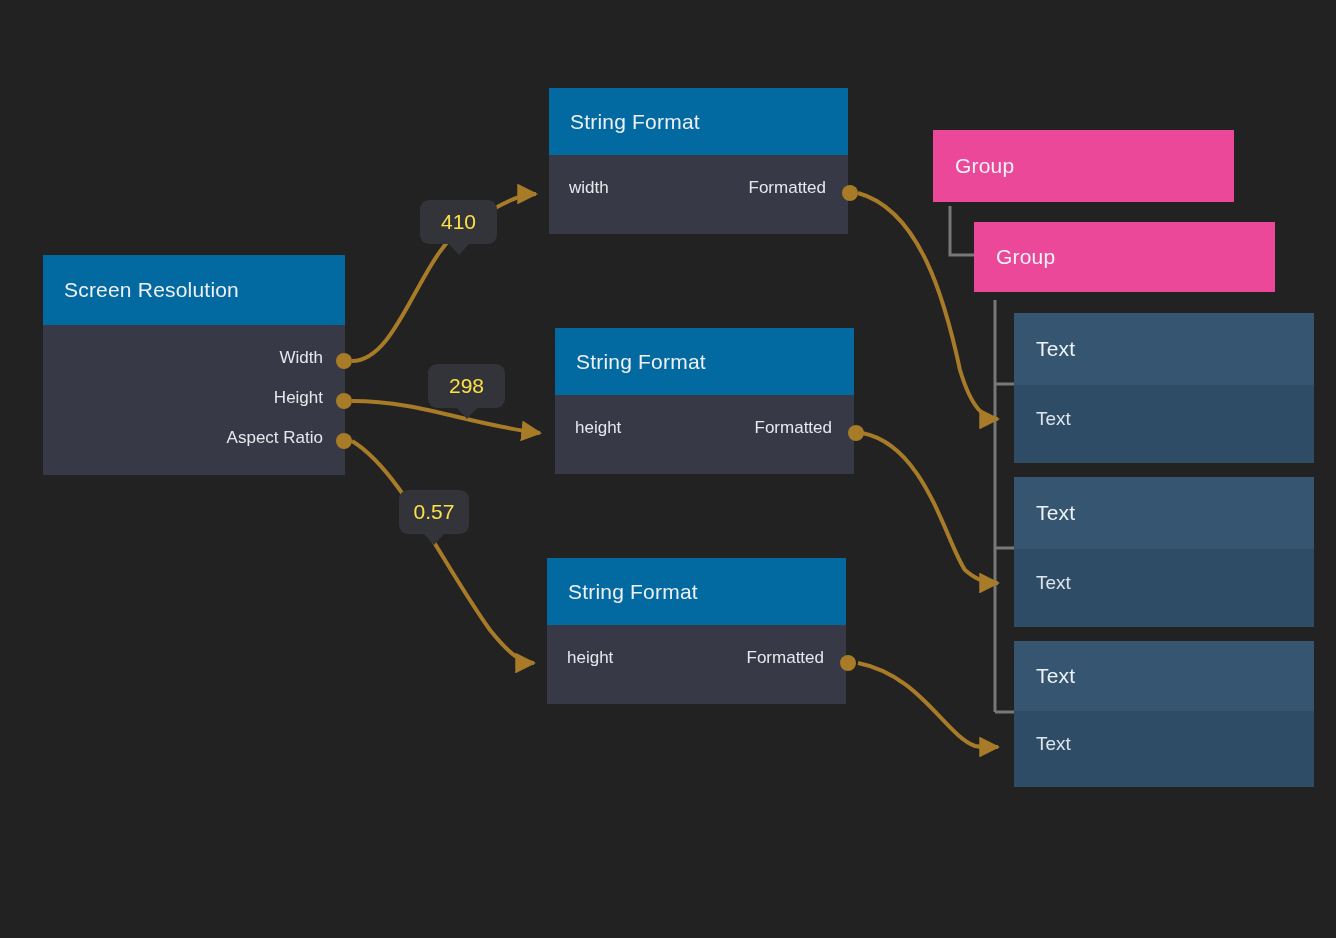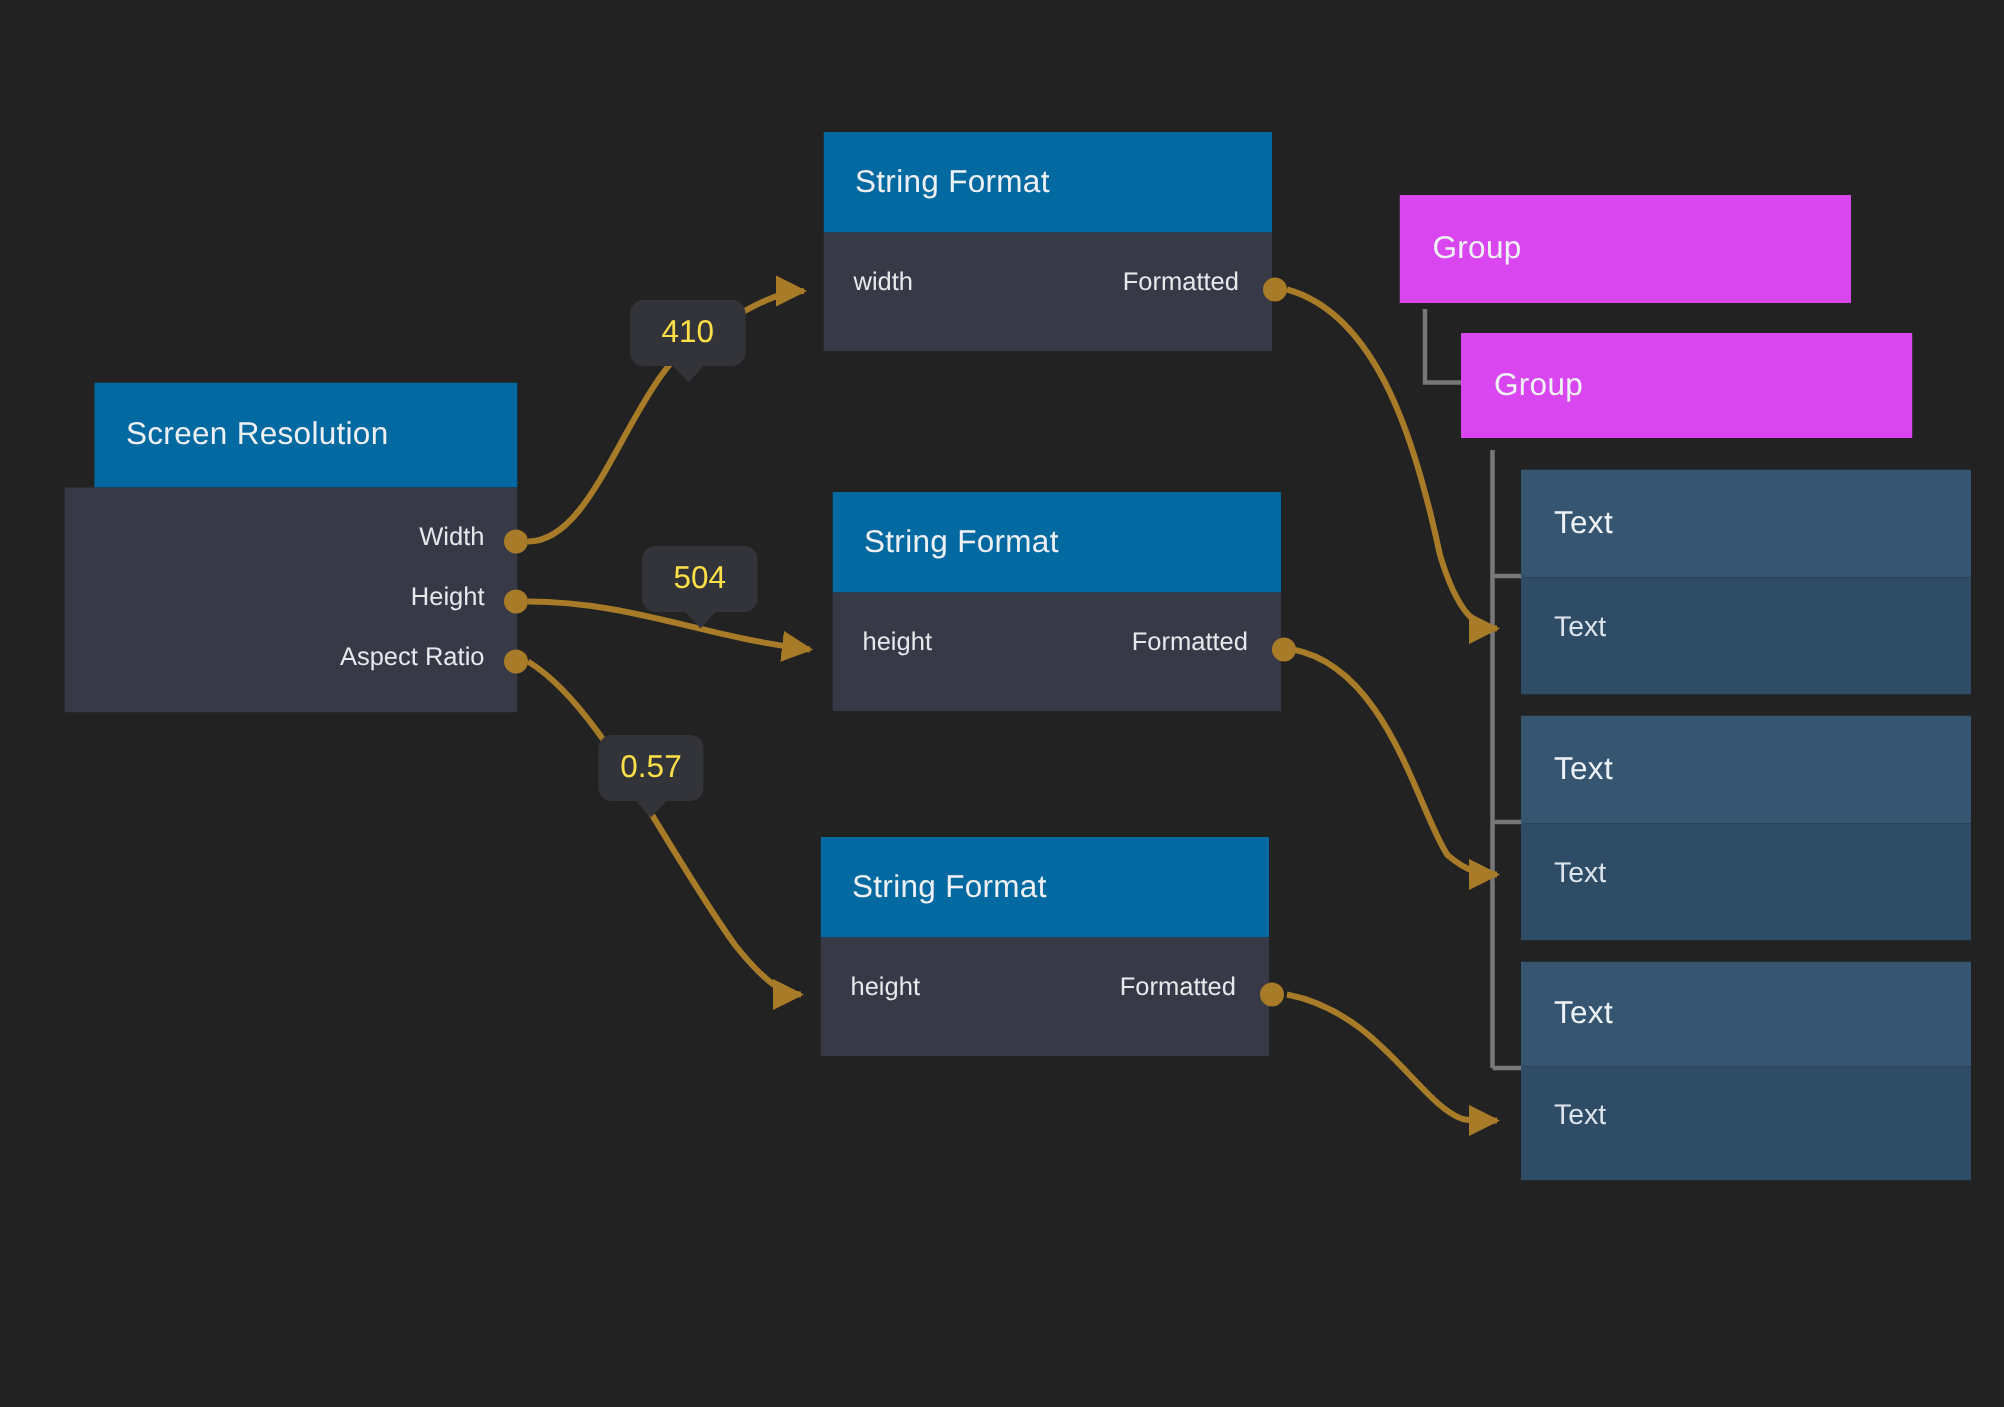--- a/index.html
+++ b/index.html
@@ -63,21 +63,21 @@
   .node.blue .node-body {
     background: #2e4c66;
   }
   .node.blue .node-title {
     font-size: 21px;
     color: #eef2f6;
     padding-left: 22px;
     letter-spacing: 0.2px;
   }
   .node.blue.group .node-header {
-    background: #d946ef;
+    background: #ec4899;
   }
 
   
   .port-row {
     position: absolute;
     left: 0;
     right: 0;
     display: flex;
     align-items: center;
     height: 26px;
@@ -162,21 +162,21 @@
     <path d="M 352 441 C 400 470, 440 560, 490 630 C 510 655, 522 663, 534 663" fill="none" stroke="#a87b28" stroke-width="4" marker-end="url(#arrow)"></path>
 
     <path d="M 858 193 C 920 210, 945 300, 960 370 C 972 410, 985 419, 998 419" fill="none" stroke="#a87b28" stroke-width="4" marker-end="url(#arrow)"></path>
 
     <path d="M 862 433 C 925 445, 945 540, 965 570 C 980 583, 990 583, 998 583" fill="none" stroke="#a87b28" stroke-width="4" marker-end="url(#arrow)"></path>
 
     <path d="M 858 663 C 920 675, 945 735, 975 746 C 985 748, 992 747, 998 747" fill="none" stroke="#a87b28" stroke-width="4" marker-end="url(#arrow)"></path>
   </svg>
 
   <div class="node dark" style="left:43px; top:255px; width:302px; height:220px;">
-    <div class="node-header" style="height:70px;margin-left:20px;">
+    <div class="node-header" style="height:70px;">
       <span class="node-title">Screen Resolution</span>
     </div>
     <div class="node-body" style="height:150px;">
       <div class="port-row" style="top:20px;">
         <span class="port-label out">Width</span>
       </div>
       <div class="port-row" style="top:60px;">
         <span class="port-label out">Height</span>
       </div>
       <div class="port-row" style="top:100px;">
@@ -271,21 +271,21 @@
       </div>
     </div>
   </div>
 
   <div class="badge" style="left:420px; top:200px; width:77px;">
     <span>410</span>
     <span class="tail"></span>
   </div>
 
   <div class="badge" style="left:428px; top:364px; width:77px;">
-    <span>504</span>
+    <span>298</span>
     <span class="tail"></span>
   </div>
 
   <div class="badge" style="left:399px; top:490px; width:70px;">
     <span>0.57</span>
     <span class="tail"></span>
   </div>
 
 </div>
 

